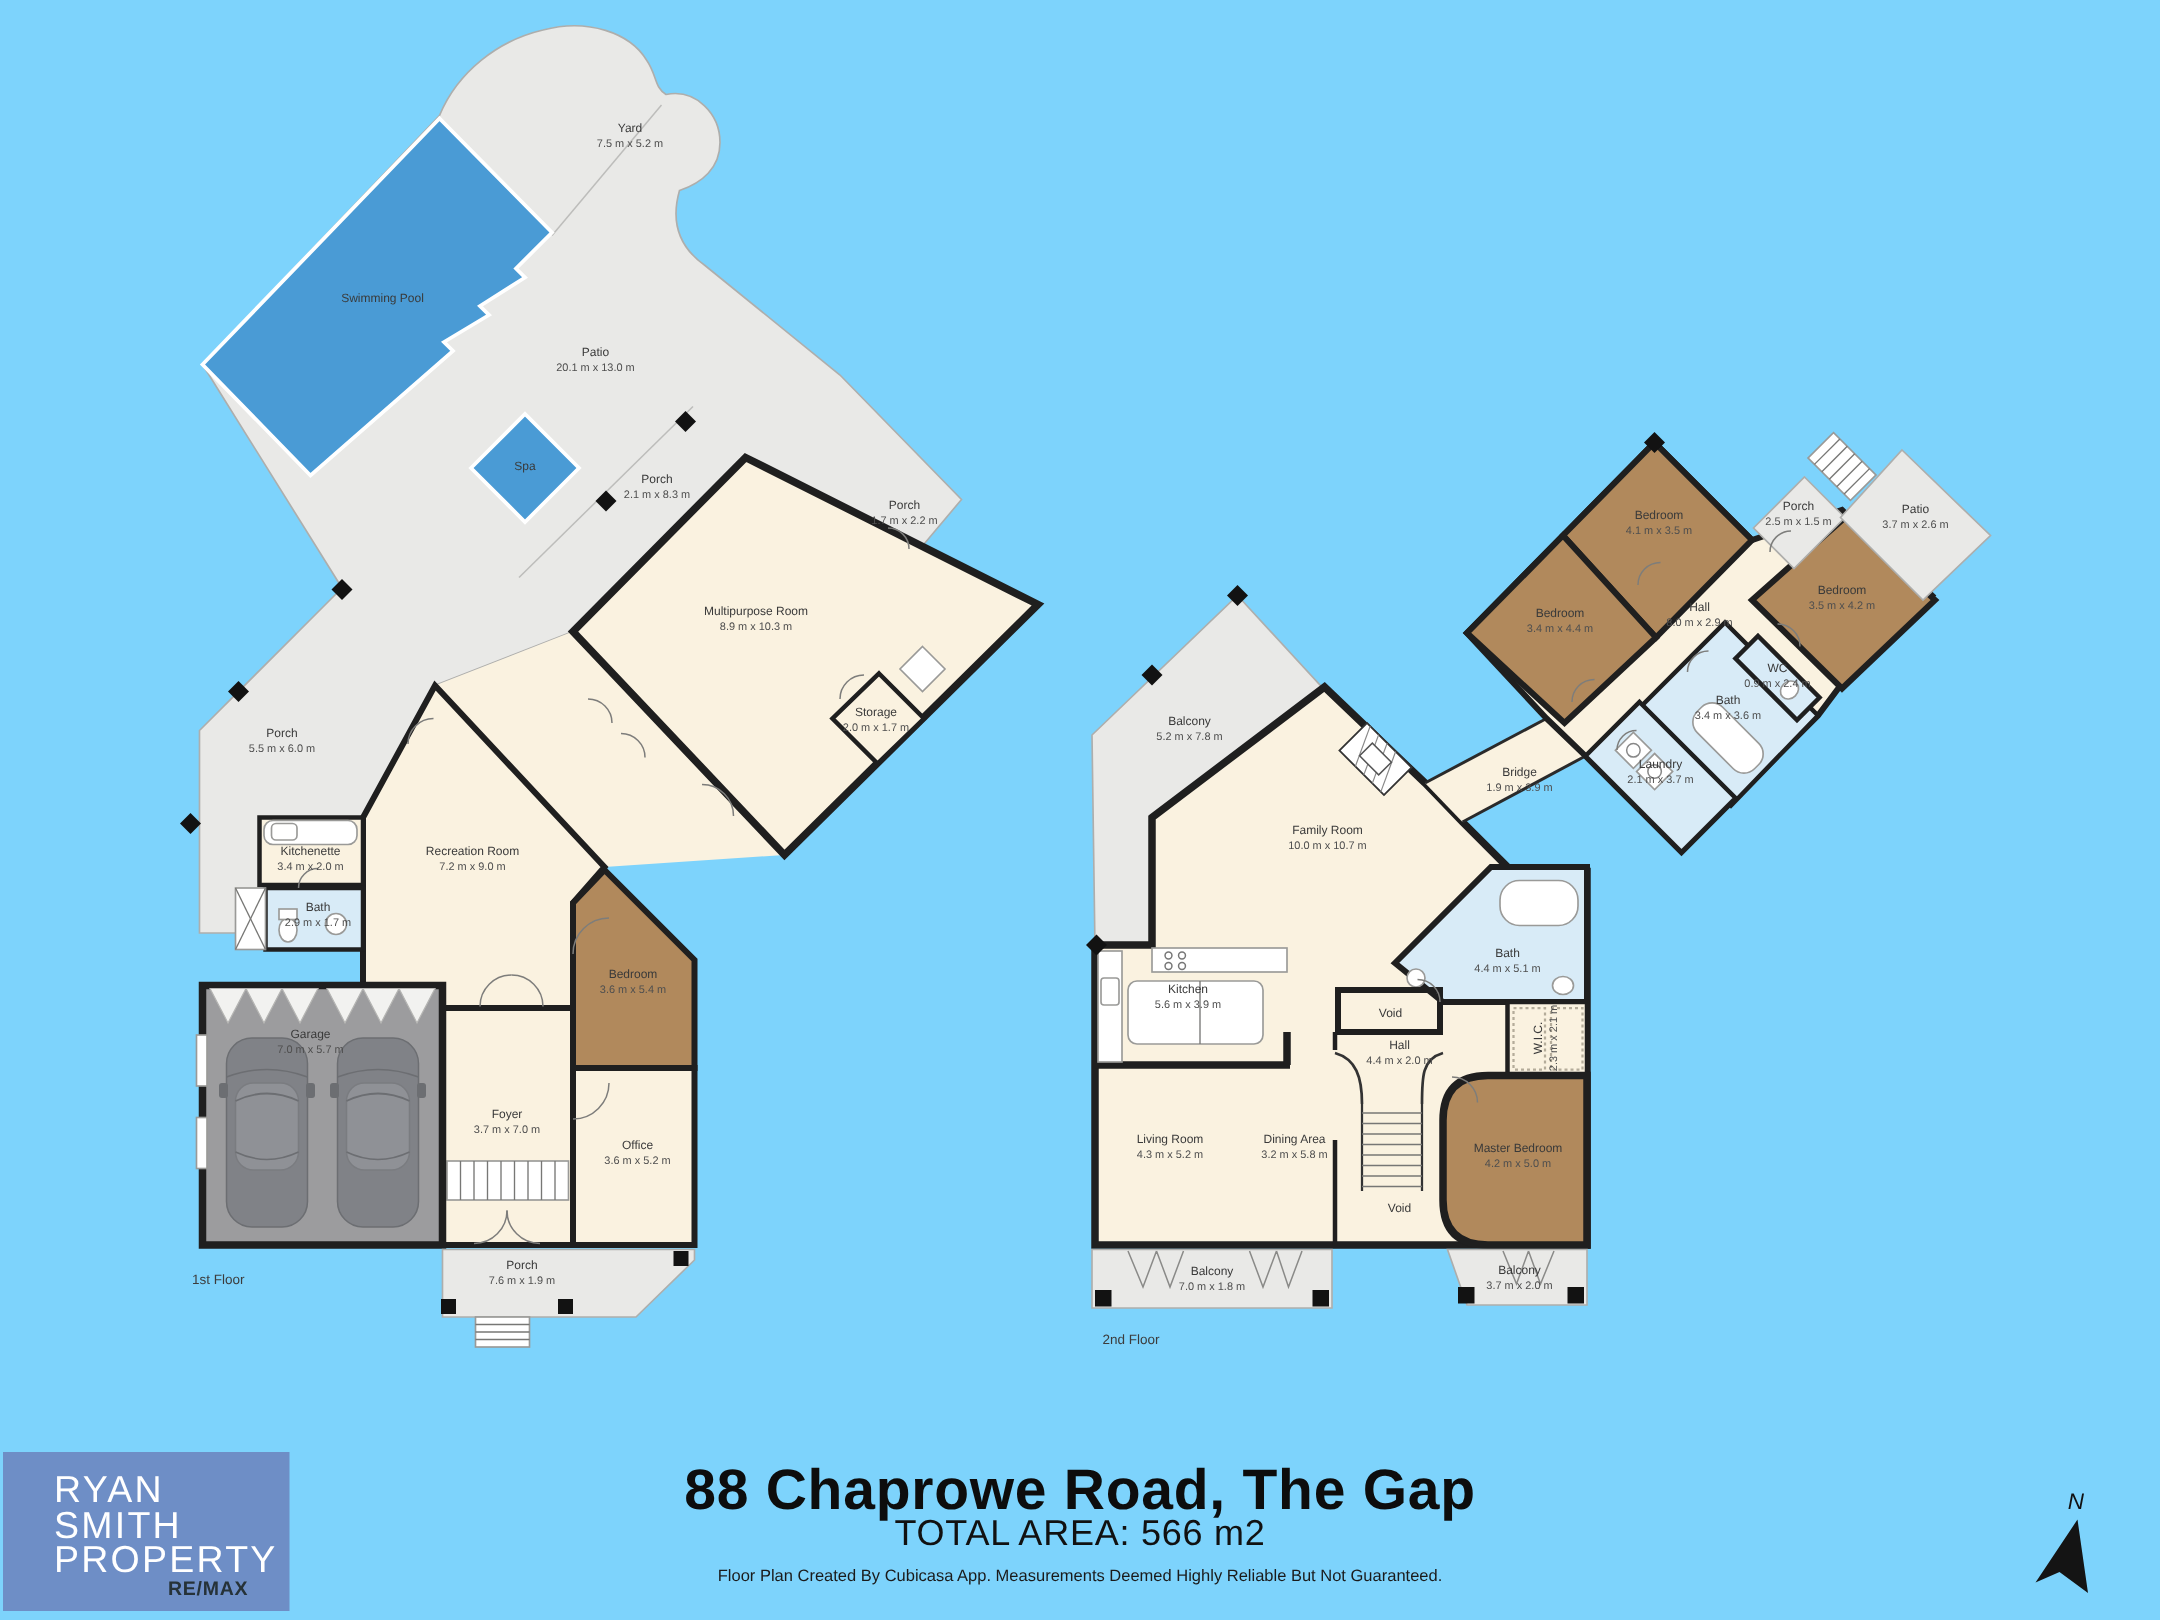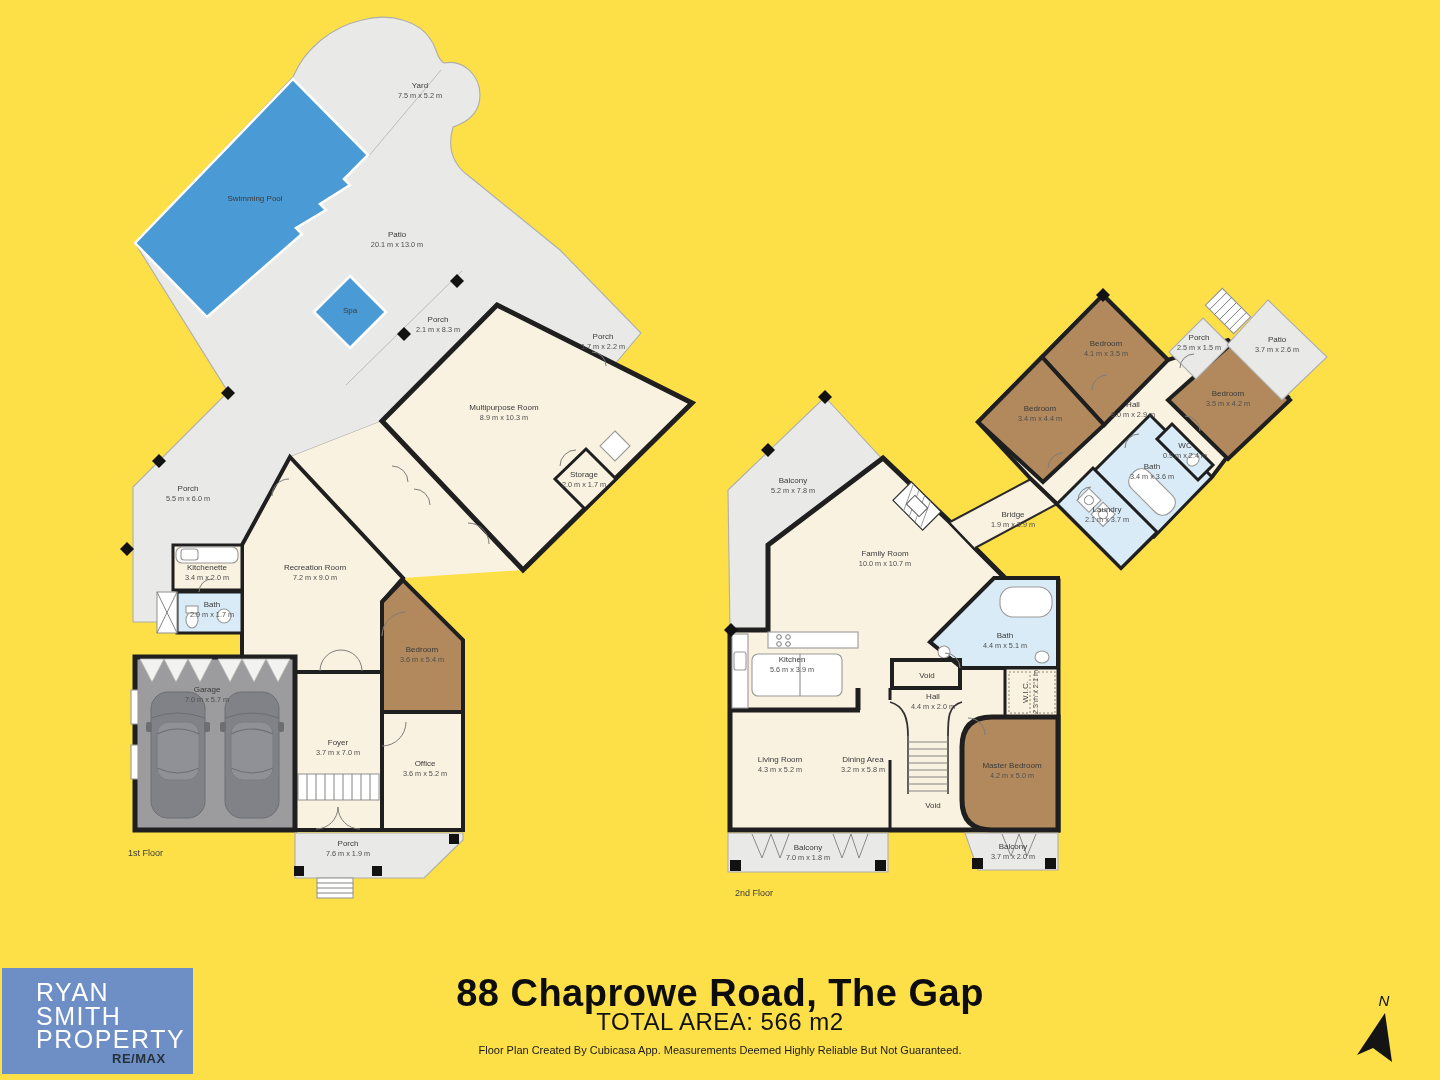--- a/index.html
+++ b/index.html
@@ -1,16 +1,16 @@
 <!DOCTYPE html>
 <html><head>
 <meta charset="utf-8">
 <style>
   html,body{margin:0;padding:0;background:#fff;}
-  .page{position:relative;width:1440px;height:1080px;background:#fde047;overflow:hidden;
+  .page{position:relative;width:1440px;height:1080px;background:#7dd3fc;overflow:hidden;
         font-family:"Liberation Sans","DejaVu Sans",sans-serif;}
   svg{display:block}
   
   .w5{stroke:#1f1f1f;stroke-width:5;stroke-linejoin:miter}
   .w4{stroke:#1f1f1f;stroke-width:4;stroke-linejoin:miter}
   .w3{stroke:#1f1f1f;stroke-width:3;stroke-linejoin:miter}
   .w2{stroke:#2a2a2a;stroke-width:2}
   .thin{stroke:#aeaeac;stroke-width:1.1}
   .nofill{fill:none}
   .fix{fill:#ffffff;stroke:#9a9a98;stroke-width:1.1}

